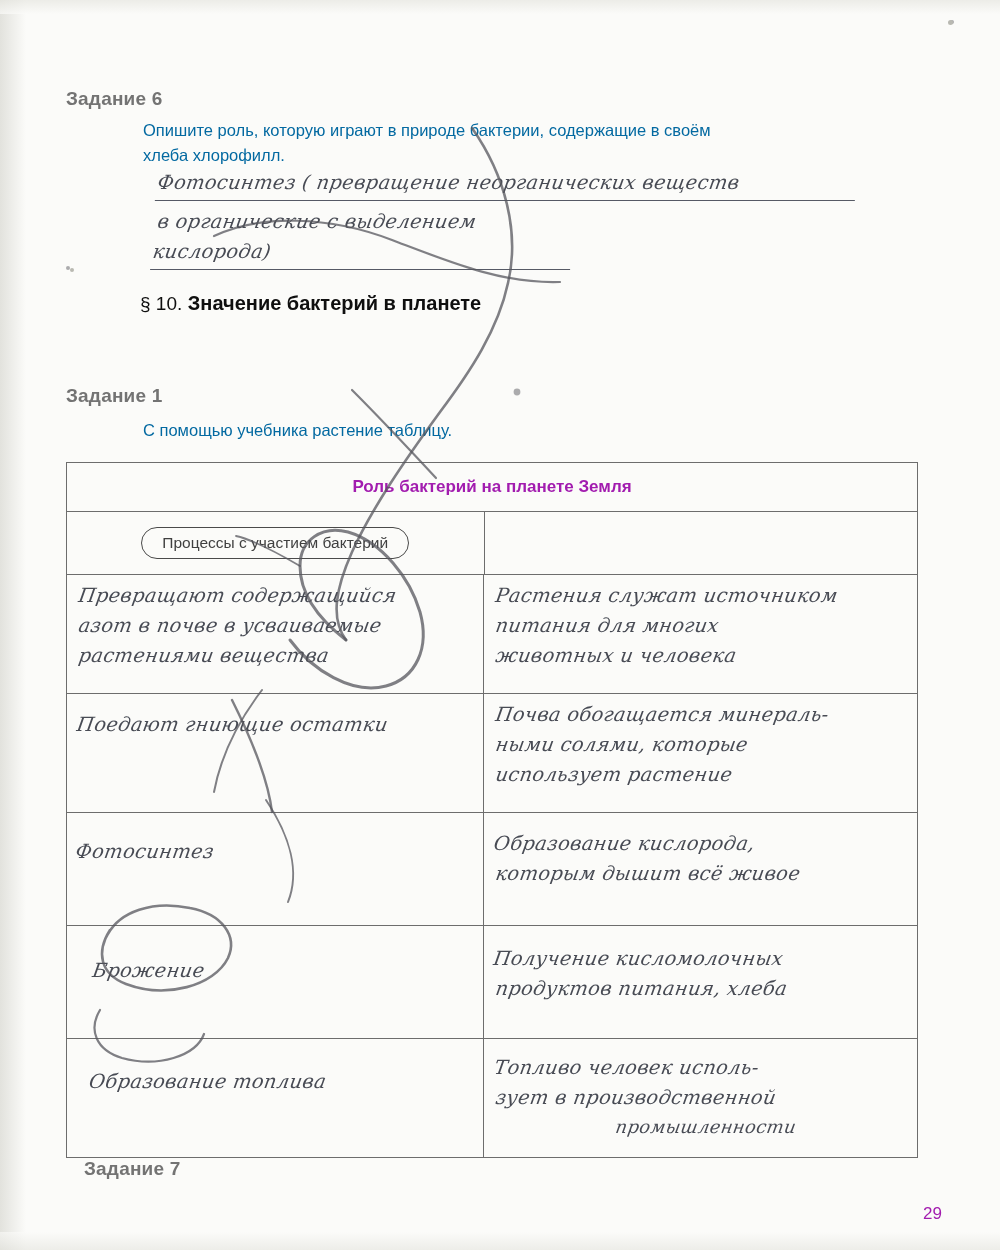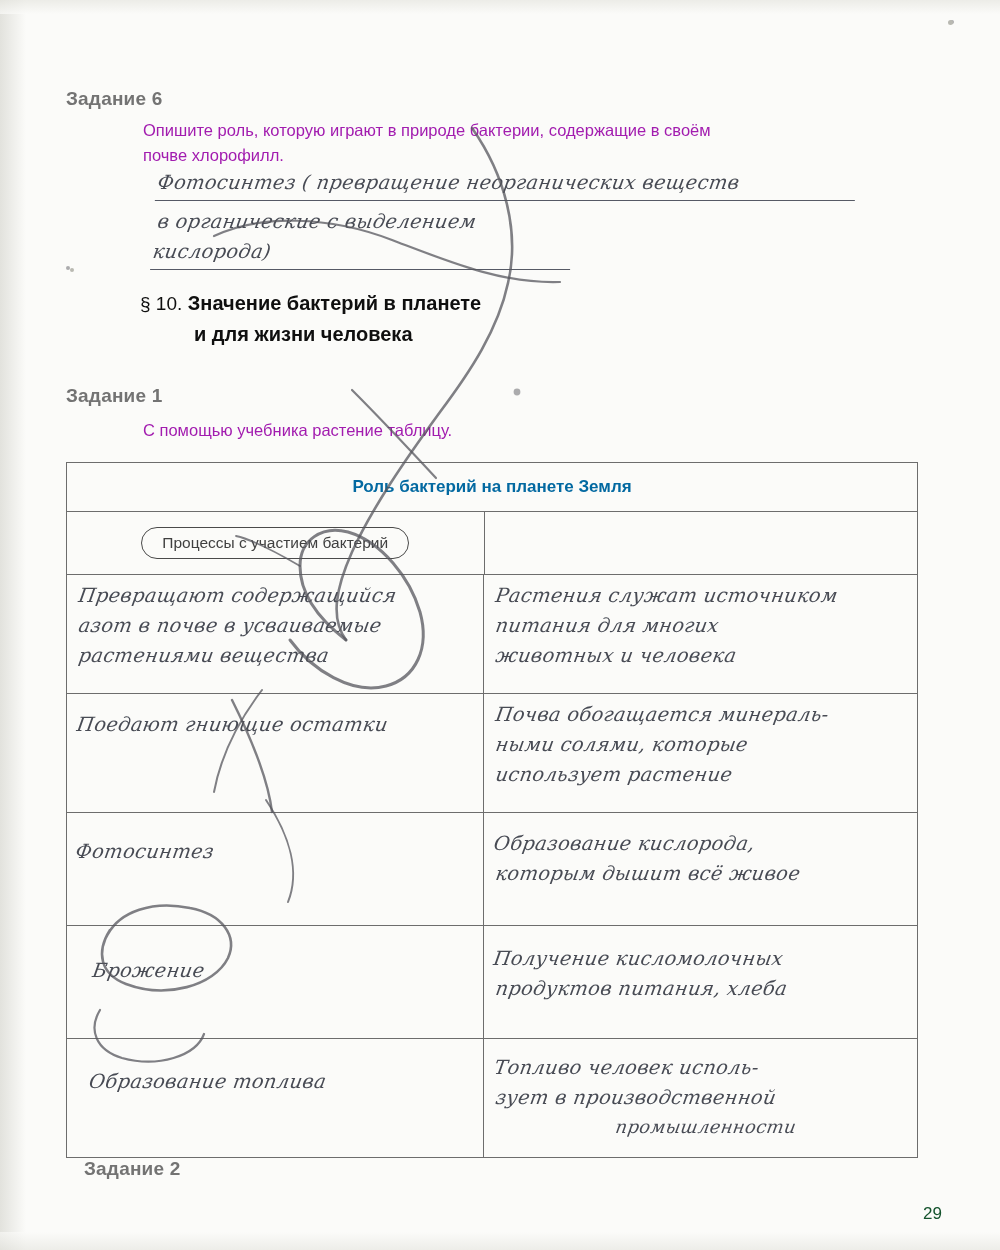--- a/index.html
+++ b/index.html
@@ -51,21 +51,21 @@
     position: absolute;
     font-size: 19px;
     font-weight: bold;
     color: #737373;
     letter-spacing: .2px;
   }
   .body-text {
     position: absolute;
     font-size: 16.5px;
     line-height: 25px;
-    color: #a21caf;
+    color: #0369a1;
   }
 
   
   .section-head {
     position: absolute;
     left: 140px;
     top: 288px;
     width: 700px;
     font-size: 20px;
     font-weight: bold;
@@ -91,21 +91,21 @@
     border: 1.3px solid #6d6d6d;
     box-sizing: border-box;
   }
   .table-title {
     height: 48px;
     line-height: 48px;
     text-align: center;
     font-size: 17px;
     font-weight: bold;
     border-bottom: 1.3px solid #6d6d6d;
-    color: #0369a1;
+    color: #a21caf;
   }
   .table-subhead {
     display: flex;
     height: 62px;
     border-bottom: 1.3px solid #6d6d6d;
   }
   .table-subhead .cell {
     flex: 1 1 50%;
     display: flex;
     align-items: center;
@@ -168,21 +168,21 @@
     margin-bottom: 6px;
   }
   .hand-answer .l.l2 { width: 420px; }
 
   
   .page-number {
     position: absolute;
     right: 58px;
     bottom: 26px;
     font-size: 17px;
-    color: #14532d;
+    color: #a21caf;
   }
 
   
   .scribble {
     position: absolute;
     left: 0; top: 0;
     width: 1000px; height: 1250px;
     pointer-events: none;
   }
   .speck {
@@ -197,31 +197,30 @@
 <div class="page">
   <div class="scan-edge-left"></div>
   <div class="scan-edge-top"></div>
   <div class="scan-edge-bottom"></div>
 
   <div class="content">
 
     <div class="task-heading" style="left:66px; top:88px;">Задание 6</div>
 
     <div class="body-text" style="left:143px; top:118px; width:760px;">Опишите роль, которую играют в природе бактерии, содержащие в своём</div>
-    <div class="body-text" style="left:143px; top:143px; width:760px;">почве хлорофилл.</div>
+    <div class="body-text" style="left:143px; top:143px; width:760px;">хлеба хлорофилл.</div>
 
     <div class="hand-answer">
       <span class="hand l">Фотосинтез ( превращение неорганических веществ</span>
       <span class="hand l l2">в органические с выделением кислорода)</span>
     </div>
 
     <div class="section-head">
       <span class="para-mark">§ 10.</span>
       <span>Значение бактерий в планете</span>
-      <span class="line2">и для жизни человека</span>
     </div>
 
     <div class="task-heading" style="left:66px; top:385px;">Задание 1</div>
     <div class="body-text" style="left:143px; top:418px; width:700px;">С помощью учебника растение таблицу.</div>
 
     <div class="table-wrap">
       <div class="table-title">Роль бактерий на планете Земля</div>
 
       <div class="table-subhead">
         <div class="cell">
@@ -278,21 +277,21 @@
           <div class="hand" style="padding-top:22px; padding-left:14px;">Образование топлива</div>
         </div>
         <div class="cell right">
           <div class="hand" style="padding-top:8px;">Топливо человек исполь-</div>
           <div class="hand">зует в производствeнной</div>
           <div class="hand small" style="padding-left:120px;">промышленности</div>
         </div>
       </div>
     </div>
 
-    <div class="task-heading" style="left:84px; top:1158px;">Задание 2</div>
+    <div class="task-heading" style="left:84px; top:1158px;">Задание 7</div>
 
     <div class="page-number">29</div>
   </div>
 
   <svg class="scribble" viewBox="0 0 1000 1250" xmlns="http://www.w3.org/2000/svg">
     <g fill="none" stroke="#55565c" stroke-opacity="0.75" stroke-linecap="round" stroke-linejoin="round">
       <path d="M472 128 C 505 175, 520 232, 508 283 C 498 330, 470 372, 440 412 C 405 460, 372 508, 352 552 C 336 588, 330 618, 346 640" stroke-width="2.6"></path>
       <path d="M346 640 C 320 620, 300 596, 300 566 C 300 540, 322 525, 348 532 C 382 542, 410 578, 420 612 C 430 648, 416 678, 386 686 C 352 695, 312 670, 290 640" stroke-width="3"></path>
       <path d="M352 390 C 382 420, 410 450, 436 478" stroke-width="2.2"></path>
       <path d="M214 236 C 260 214, 330 216, 392 240 C 450 262, 502 284, 560 282" stroke-width="2.2"></path>

